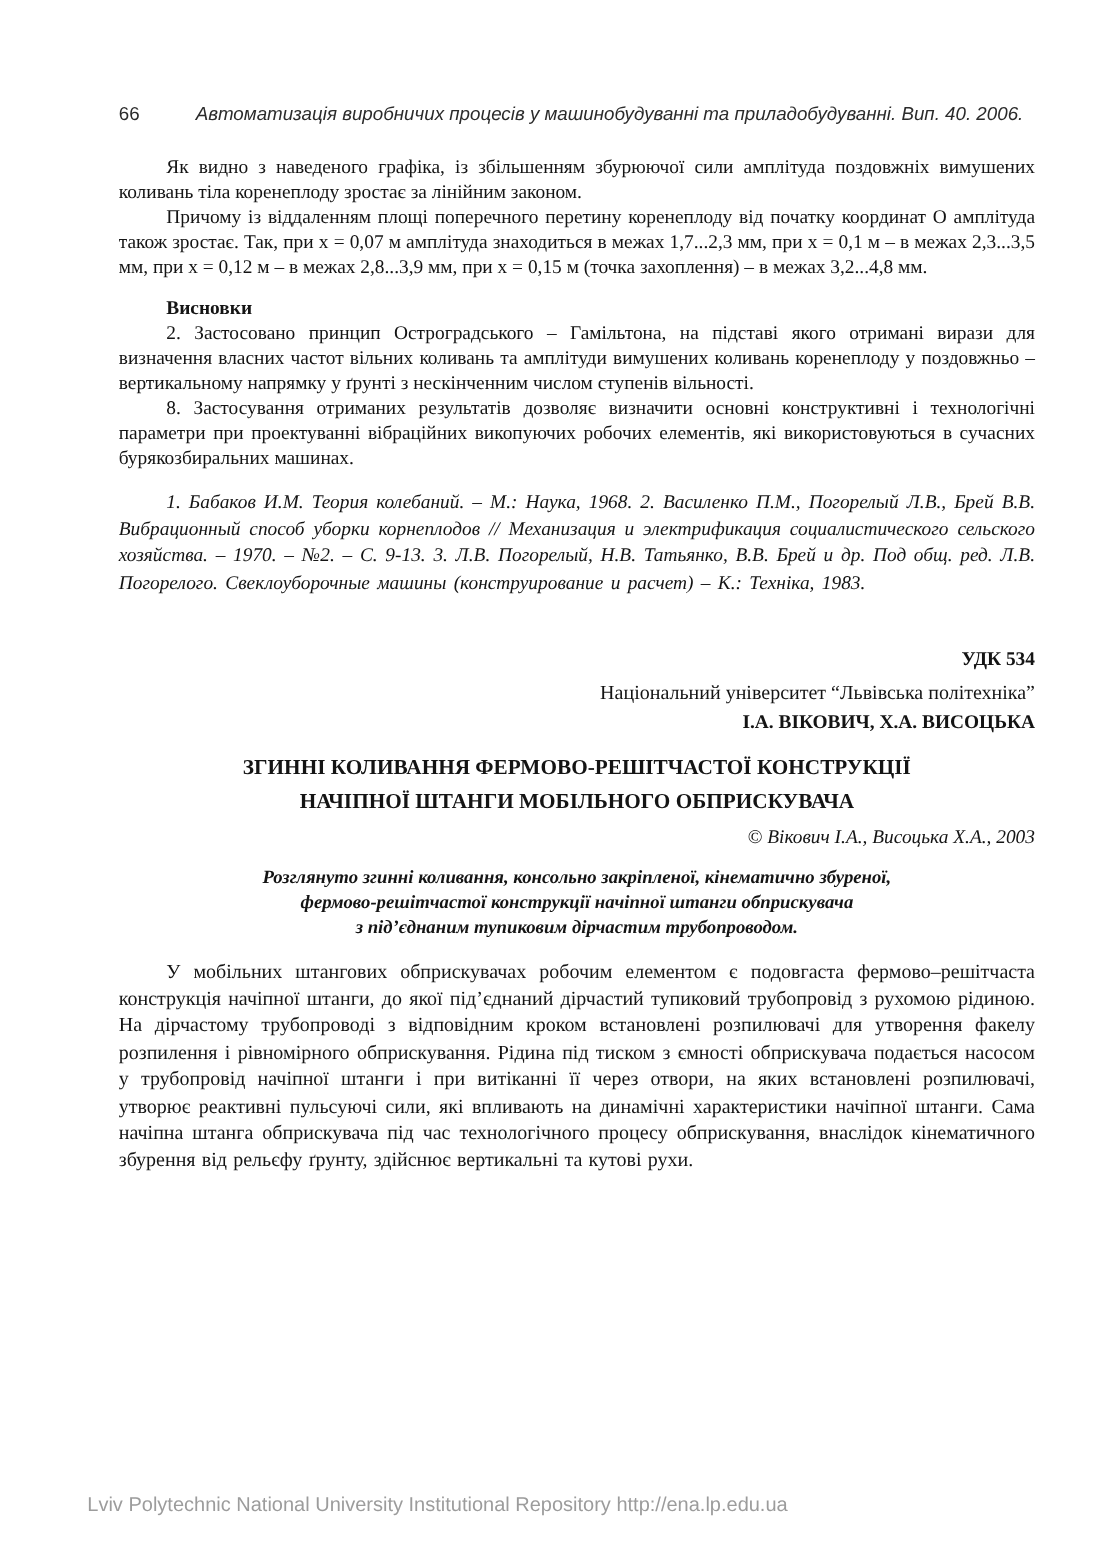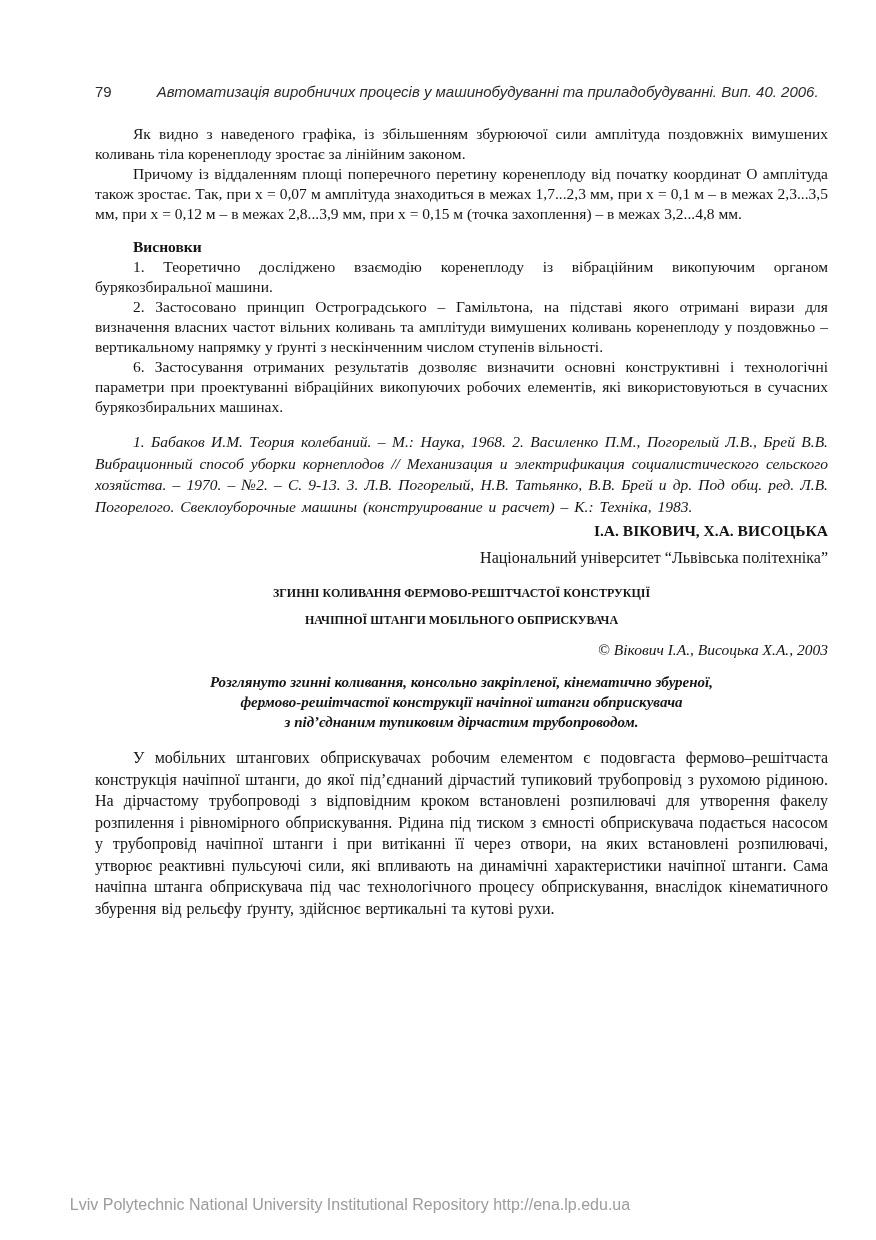--- a/index.html
+++ b/index.html
@@ -38,21 +38,21 @@
     line-height:21.5px !important;
     word-spacing:2px;
   }
 
   .right { text-align:right; }
   .udc { font-weight:bold; font-size:15.5px; margin-top:42px; }
   .authors { font-weight:bold; font-size:15.5px; margin-top:5px; }
   .affiliation { font-size:16px; margin-top:9px; }
   .title {
     text-align:center; font-weight:bold;
-    font-size:12px; line-height:27px;
+    font-size:17px; line-height:27px;
     margin-top:13px;
   }
   .copyright { font-style:italic; font-size:15.5px; margin-top:7px; }
   .abstract {
     text-align:center; font-weight:bold; font-style:italic;
     font-size:15px; line-height:20px;
     margin-top:13px;
   }
   .intro {
     font-size:16px; line-height:21.5px;
@@ -66,37 +66,37 @@
     font-size:16px; color:#9c9c9c;
   }
 </style>
 </head>
 <body>
 
 <div class="page">
   <div class="content">
 
     <div class="page-head">
-      <span>79</span>
+      <span>66</span>
       <span class="journal">Автоматизація виробничих процесів у машинобудуванні та приладобудуванні. Вип. 40. 2006.</span>
     </div>
 
     <div class="body-text">
       <p>Як видно з наведеного графіка, із збільшенням збурюючої сили амплітуда поздовжніх вимушених коливань тіла коренеплоду зростає за лінійним законом.</p>
       <p>Причому із віддаленням площі поперечного перетину коренеплоду від початку координат О амплітуда також зростає. Так, при х = 0,07 м амплітуда знаходиться в межах 1,7...2,3 мм, при х = 0,1 м – в межах 2,3...3,5 мм, при х = 0,12 м – в межах 2,8...3,9 мм, при х = 0,15 м (точка захоплення) – в межах 3,2...4,8 мм.</p>
       <p class="conclusions-heading">Висновки</p>
-      <p>1. Теоретично досліджено взаємодію коренеплоду із вібраційним викопуючим органом бурякозбиральної машини.</p>
       <p>2. Застосовано принцип Остроградського – Гамільтона, на підставі якого отримані вирази для визначення власних частот вільних коливань та амплітуди вимушених коливань коренеплоду у поздовжньо – вертикальному напрямку у ґрунті з нескінченним числом ступенів вільності.</p>
-      <p>6. Застосування отриманих результатів дозволяє визначити основні конструктивні і технологічні параметри при проектуванні вібраційних викопуючих робочих елементів, які використовуються в сучасних бурякозбиральних машинах.</p>
+      <p>8. Застосування отриманих результатів дозволяє визначити основні конструктивні і технологічні параметри при проектуванні вібраційних викопуючих робочих елементів, які використовуються в сучасних бурякозбиральних машинах.</p>
       <p class="refs">1. Бабаков И.М. Теория колебаний. – М.: Наука, 1968. 2. Василенко П.М., Погорелый Л.В., Брей В.В. Вибрационный способ уборки корнеплодов // Механизация и электрификация социалистического сельского хозяйства. – 1970. – №2. – С. 9-13. 3. Л.В. Погорелый, Н.В. Татьянко, В.В. Брей и др. Под общ. ред. Л.В. Погорелого. Свеклоуборочные машины (конструирование и расчет) – К.: Техніка, 1983.</p>
     </div>
 
     <div>
+      <div class="right udc">УДК 534</div>
+      <div class="right affiliation">Національний університет “Львівська політехніка”</div>
       <div class="right authors">І.А. ВІКОВИЧ, Х.А. ВИСОЦЬКА</div>
-      <div class="right affiliation">Національний університет “Львівська політехніка”</div>
 
       <div class="title">
         <div>ЗГИННІ КОЛИВАННЯ ФЕРМОВО-РЕШІТЧАСТОЇ КОНСТРУКЦІЇ</div>
         <div>НАЧІПНОЇ ШТАНГИ МОБІЛЬНОГО ОБПРИСКУВАЧА</div>
       </div>
 
       <div class="right copyright">© Вікович І.А., Висоцька Х.А., 2003</div>
 
       <div class="abstract">
         <div>Розглянуто згинні коливання, консольно закріпленої, кінематично збуреної,</div>

